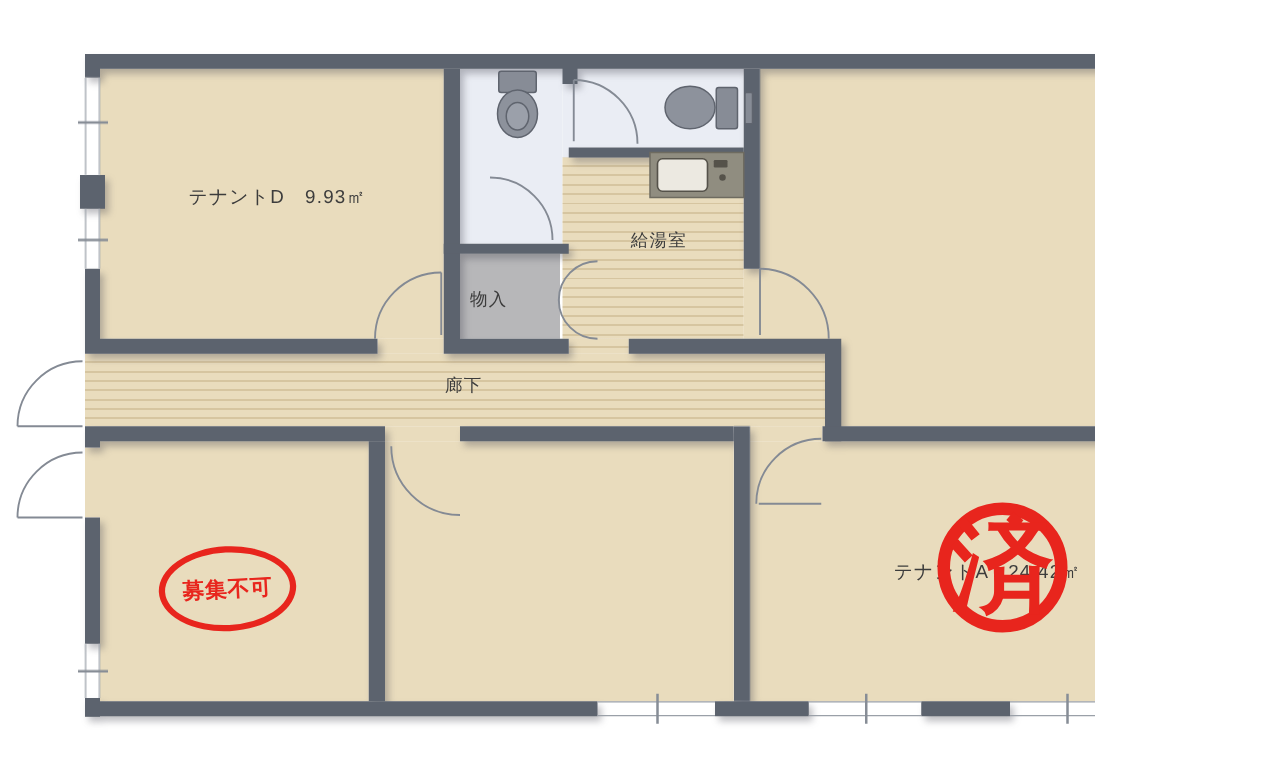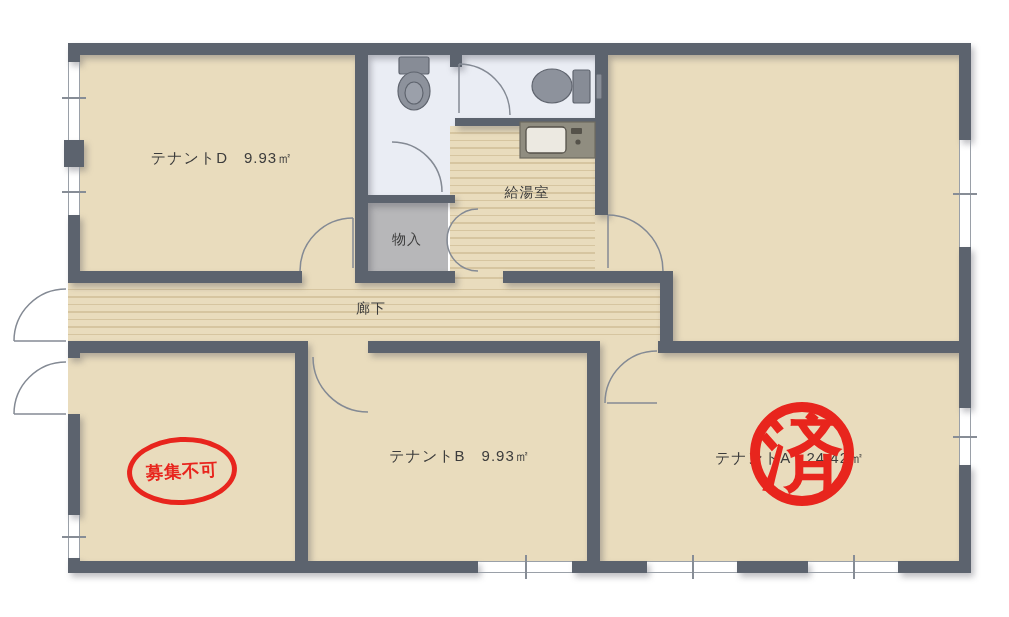--- a/index.html
+++ b/index.html
@@ -1,16 +1,16 @@
 <!DOCTYPE html>
 <html><head>
 <meta charset="utf-8">
 <style>
   html,body{margin:0;padding:0;background:#ffffff;}
-  .plan{position:relative;width:1009px;height:617px;background:#ffffff;overflow:hidden;
+  .plan{position:relative;width:876px;height:617px;background:#ffffff;overflow:hidden;
         font-family:"Liberation Sans","DejaVu Sans",sans-serif;}
   .fl{position:absolute;}
   .beige{background:#e9dcbd;}
   .wc{background:#eaedf4;}
   .gray{background:#b7b7b9;}
   .wood{background:repeating-linear-gradient(180deg,#e9dcbd 0px,#e9dcbd 6px,#d6c5a0 6px,#d6c5a0 7.5px);}
   .walls{position:absolute;left:0;top:0;width:100%;height:100%;
          filter:drop-shadow(3px 4px 3px rgba(70,70,80,.35));pointer-events:none;}
   .w{position:absolute;background:#5c636e;}
   .winV{position:absolute;box-sizing:border-box;border-left:1.5px solid #9aa0a8;border-right:1.5px solid #9aa0a8;}
@@ -165,24 +165,23 @@
 
     <g>
       <rect x="520" y="122" width="75" height="36" fill="#908d80" stroke="#6e6b60" stroke-width="1.2"></rect>
       <rect x="526" y="127" width="40" height="26" rx="4" fill="#ece9e1" stroke="#55524a" stroke-width="1.3"></rect>
       <rect x="571" y="128" width="11" height="6" rx="1" fill="#55524a"></rect>
       <circle cx="578" cy="142" r="2.6" fill="#55524a"></circle>
     </g>
   </svg>
 
   <div class="lbl" style="left:222px;top:158px;">テナントD　9.93㎡</div>
-  <div class="lbl" style="left:460px;top:456px;">テナントB　9.93㎡</div>
   <div class="lbl" style="left:790px;top:458px;z-index:2;">テナントA　24.42㎡</div>
   <div class="lbl lbl-small" style="left:527px;top:193px;text-align:center;">給湯室</div>
-  <div class="lbl lbl-small" style="left:407px;top:240px;">物入</div>
+  <div class="lbl lbl-small" style="left:391px;top:240px;">物入</div>
   <div class="lbl lbl-small" style="left:371px;top:309px;">廊下</div>
 
   <div class="stamp-done">
     <span>済</span>
   </div>
   <div class="stamp-na">
     <span>募集不可</span>
   </div>
 
 </div>

